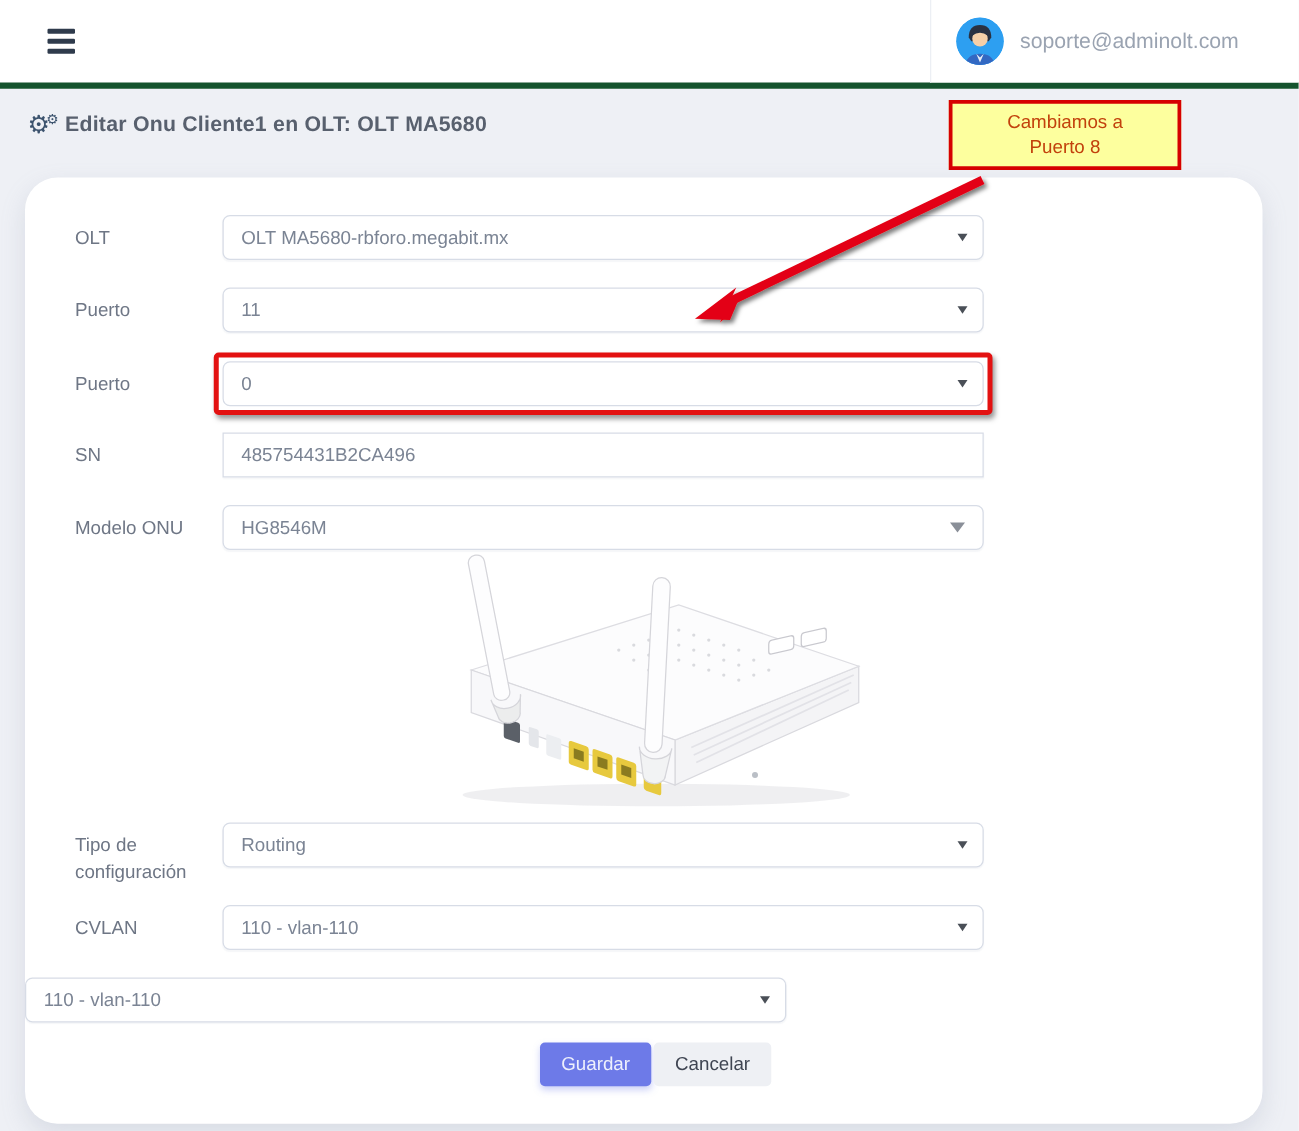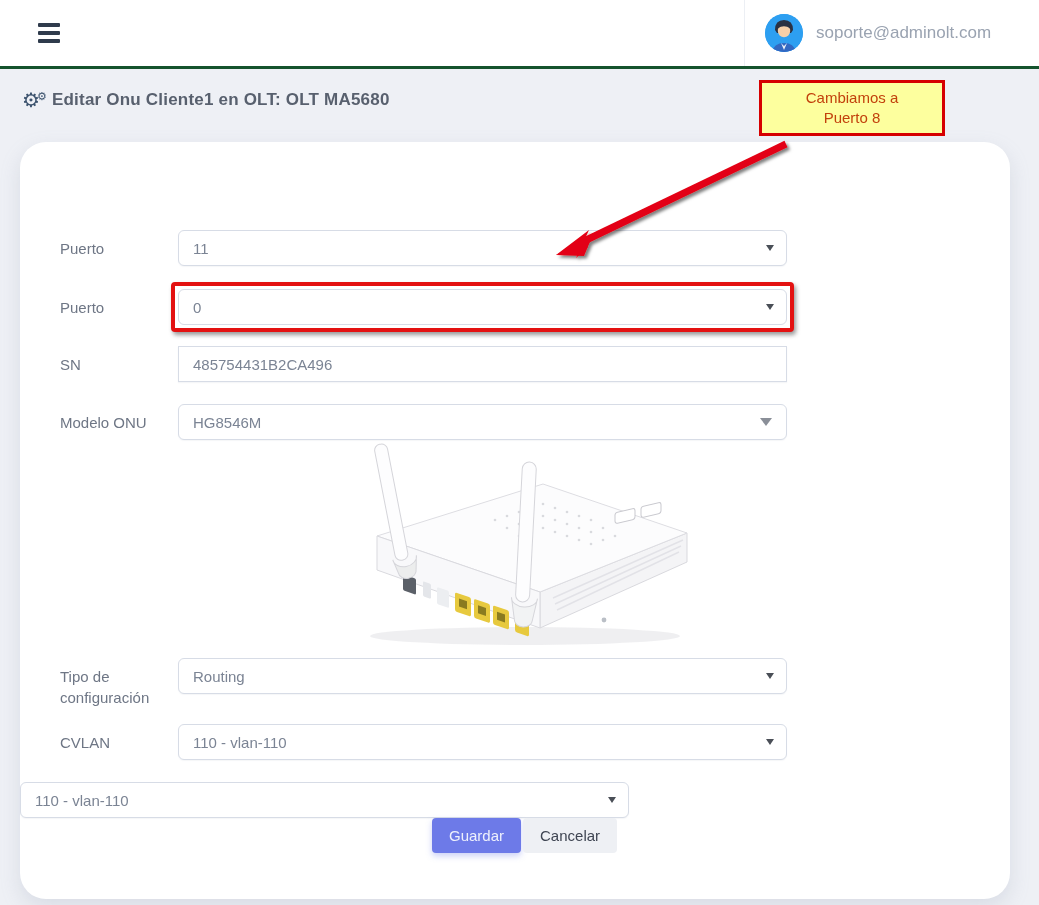--- a/index.html
+++ b/index.html
@@ -5,21 +5,21 @@
   html,body{margin:0;padding:0;}
   body{
     width:1039px;height:905px;position:relative;overflow:hidden;
     background:#eef0f5;
     font-family:"Liberation Sans", sans-serif;
     -webkit-font-smoothing:antialiased;
   }
   
   .topbar{
     position:absolute;left:0;top:0;width:1039px;height:66px;
-    background:#ffffff;border-bottom:3px solid #14532d;z-index:5;
+    background:#ffffff;border-bottom:5px solid #14532d;z-index:5;
   }
   .hamburger{position:absolute;left:38px;top:23px;width:24px;height:22px;cursor:pointer;}
   .hamburger .bar{width:22px;height:4px;background:#2f3b4c;border-radius:1px;margin-bottom:4px;}
   .userbox{
     position:absolute;right:0;top:0;height:66px;width:294px;
     border-left:1px solid #eceff4;display:flex;align-items:center;
     background:#fff;
   }
   .avatar{
     width:38px;height:38px;border-radius:50%;margin-left:20px;
@@ -77,21 +77,21 @@
     font-family:"Liberation Sans", sans-serif;outline:none;background:#fff;
     box-shadow:0 1px 1px rgba(120,130,150,.07);
   }
   .hl-wrap{
     border:4px solid #e31111;border-radius:4px;padding:3px;
     margin:-7px 0 0 -7px;width:609px;
     box-shadow:2px 3px 4px rgba(70,70,70,.55);
     background:#fff;
   }
   .imgrow{position:absolute;left:0;top:298px;width:100%;display:flex;justify-content:center;}
-  .btnrow{position:absolute;left:412px;top:676px;display:flex;}
+  .btnrow{position:absolute;left:412px;top:692px;display:flex;}
   .btn{
     height:35px;border:none;border-radius:4px;font-size:15px;
     font-family:"Liberation Sans", sans-serif;cursor:pointer;padding:0 17px;
   }
   .btn.save{background:#6d7ae8;color:#eef0fc;box-shadow:0 3px 6px rgba(109,122,232,.35);}
   .btn.cancel{background:#eef0f4;color:#3f4552;margin-left:2px;}
 </style>
 </head>
 <body>
 
@@ -137,20 +137,29 @@
   </defs>
   <g filter="url(#ashadow)">
     <line x1="786" y1="144" x2="580" y2="243" stroke="#e30613" stroke-width="7"></line>
     <polygon points="556,255 589,230 576,258 588,247" fill="#e30613"></polygon>
     <polygon points="556,255 592,237 584,256" fill="#e30613"></polygon>
   </g>
 </svg>
 
 <div class="card">
 
+  <div class="row" style="top:30px">
+    <div class="flabel">OLT</div>
+    <div class="ctrl">
+      <div class="sel">
+        <span>OLT MA5680-rbforo.megabit.mx</span>
+        <span class="caret"></span>
+      </div>
+    </div>
+  </div>
 
   <div class="row" style="top:88px">
     <div class="flabel">Puerto</div>
     <div class="ctrl">
       <div class="sel">
         <span>11</span>
         <span class="caret"></span>
       </div>
     </div>
   </div>

